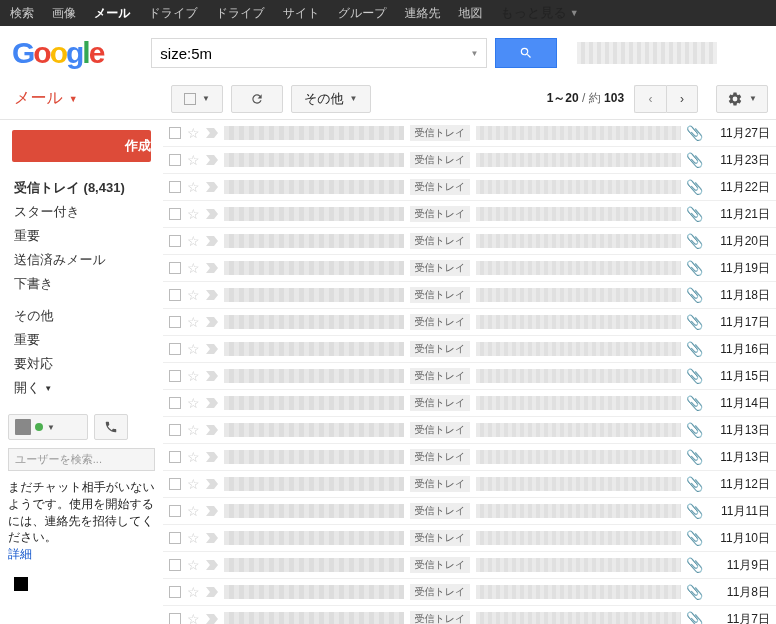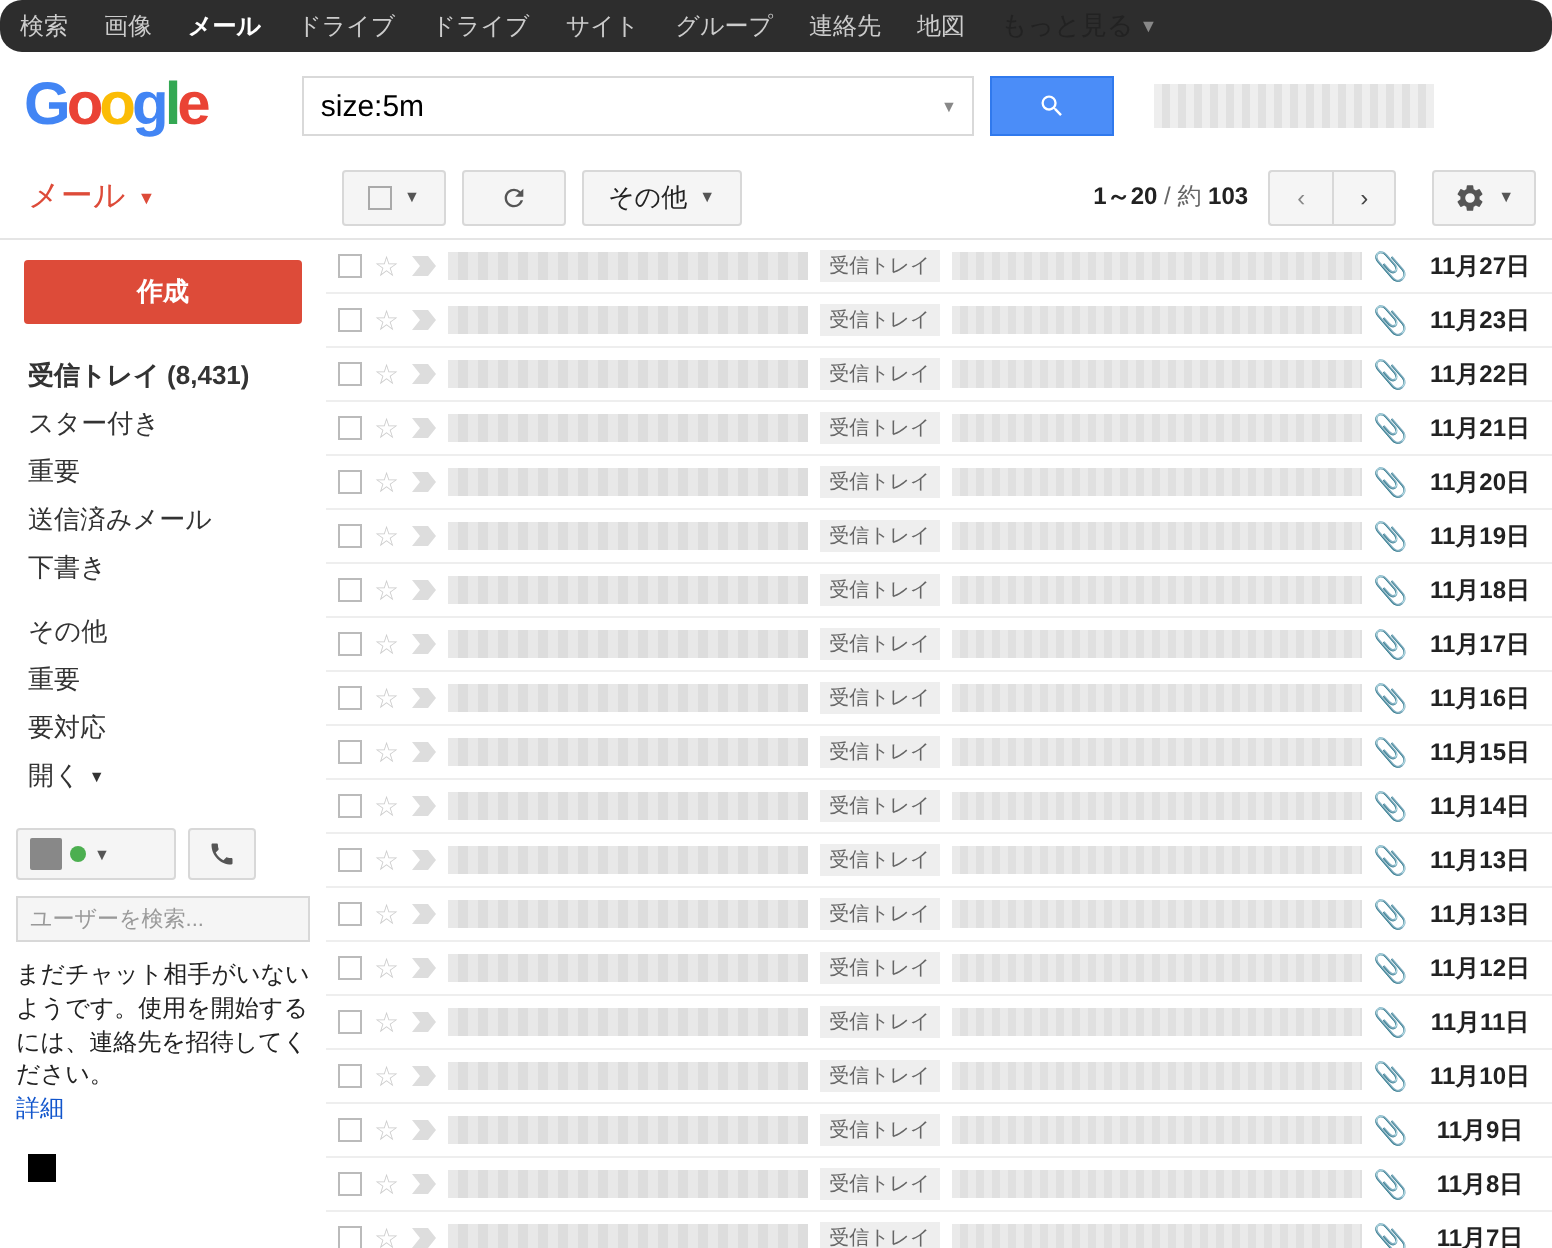--- a/index.html
+++ b/index.html
@@ -1,18 +1,18 @@
 <!DOCTYPE html>
 <html><head>
 <meta charset="utf-8">
 <style>
 * { margin: 0; padding: 0; box-sizing: border-box; }
 body { font-family: Arial, sans-serif; font-size: 13px; color: #222; background: #fff; width: 776px; overflow: hidden; }
 
-.top-nav { background: #2d2d2d; height: 26px; display: flex; align-items: center; padding: 0 10px; gap: 18px; border-radius: 11px; }
+.top-nav { background: #2d2d2d; height: 26px; display: flex; align-items: center; padding: 0 10px; gap: 18px; }
 .top-nav a { color: #ccc; text-decoration: none; font-size: 12px; }
 .top-nav a.active { color: #fff; font-weight: bold; }
 .top-nav .more { display: flex; align-items: center; gap: 3px; }
 .top-nav .caret { font-size: 9px; color: #888; }
 
 .header { display: flex; align-items: center; padding: 10px 12px 8px; gap: 8px; }
 .logo { font-size: 30px; font-weight: bold; letter-spacing: -2px; margin-right: 40px; }
 .logo .b { color: #4285F4; } .logo .r { color: #EA4335; } .logo .y { color: #FBBC05; } .logo .g { color: #34A853; }
 
 .search-box { flex: 1; max-width: 336px; border: 1px solid #d9d9d9; height: 30px; display: flex; align-items: center; padding: 0 8px; position: relative; }
@@ -40,21 +40,21 @@
 .pager b { color: #222; font-weight: bold; }
 .nav-btns { display: flex; }
 .nav-btns .tbtn { width: 32px; border-radius: 0; }
 .nav-btns .tbtn:first-child { border-right: none; border-radius: 2px 0 0 2px; }
 .nav-btns .tbtn:last-child { border-radius: 0 2px 2px 0; }
 .gear-wrap { margin-left: 8px; }
 .gear-wrap .tbtn { padding: 0 10px; gap: 6px; }
 
 .main { display: flex; height: 548px; }
 .sidebar { width: 163px; padding: 10px 8px; }
-.compose { background: #dd4b39; color: #fff; text-align: center; padding: 7px 16px; font-size: 13px; font-weight: bold; margin: 0 4px 14px; cursor: pointer; border-radius: 2px; }
+.compose { background: #dd4b39; color: #fff; text-align: right; padding: 7px 0; font-size: 13px; font-weight: bold; margin: 0 4px 14px; cursor: pointer; border-radius: 2px; }
 .nav-item { padding: 3px 6px; font-size: 13px; cursor: pointer; color: #333; }
 .nav-item.bold { font-weight: bold; }
 .nav-item.open { display: flex; align-items: center; gap: 4px; }
 .nav-item .caret { font-size: 8px; }
 .nav-spacer { height: 8px; }
 
 .chat-row { display: flex; gap: 6px; margin-top: 14px; }
 .chat-btn { border: 1px solid #d8d8d8; height: 26px; display: flex; align-items: center; justify-content: center; border-radius: 2px; cursor: pointer; background: #f5f5f5; }
 .chat-btn.user { width: 80px; gap: 4px; justify-content: flex-start; padding-left: 6px; }
 .chat-btn.phone { width: 34px; }
@@ -70,21 +70,21 @@
 .list { flex: 1; overflow-y: auto; }
 .msg { display: flex; align-items: center; border-bottom: 1px solid #eee; height: 27px; padding: 0 6px; gap: 6px; }
 .msg .cb { width: 12px; height: 12px; border: 1px solid #bbb; cursor: pointer; }
 .star { color: #ccc; font-size: 14px; cursor: pointer; }
 .imp { width: 12px; height: 10px; cursor: pointer; }
 .imp svg { fill: #ddd; display: block; }
 .sender-blur { flex: 0 0 180px; height: 14px; background: repeating-linear-gradient(90deg,#e8e8e8,#e8e8e8 5px,#ddd 5px,#ddd 10px); }
 .inbox-tag { background: #eee; color: #666; font-size: 10px; padding: 1px 5px; white-space: nowrap; }
 .subj-blur { flex: 1; height: 14px; background: repeating-linear-gradient(90deg,#eaeaea,#eaeaea 4px,#e0e0e0 4px,#e0e0e0 8px); }
 .clip { color: #999; font-size: 14px; }
-.date { font-weight: bold; font-size: 12px; white-space: nowrap; min-width: 60px; text-align: center; }
+.date { font-weight: normal; font-size: 12px; white-space: nowrap; min-width: 60px; text-align: right; }
 </style>
 </head>
 <body>
 
 <div class="top-nav">
   <a>検索</a>
   <a>画像</a>
   <a class="active">メール</a>
   <a>ドライブ</a>
   <a>ドライブ</a>

